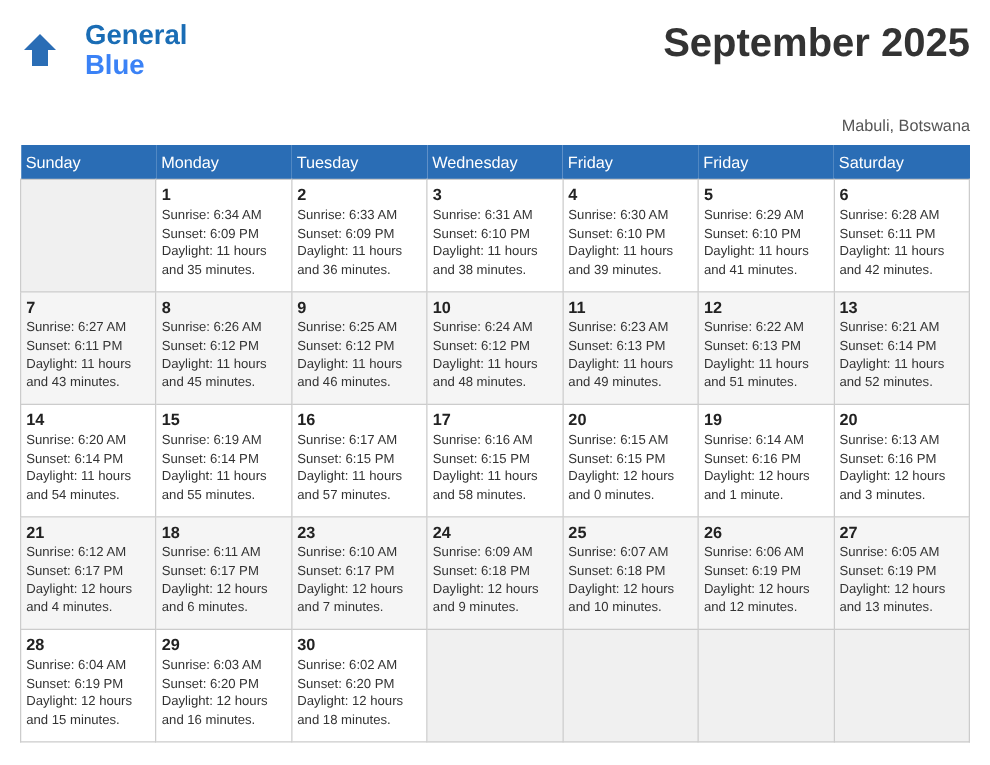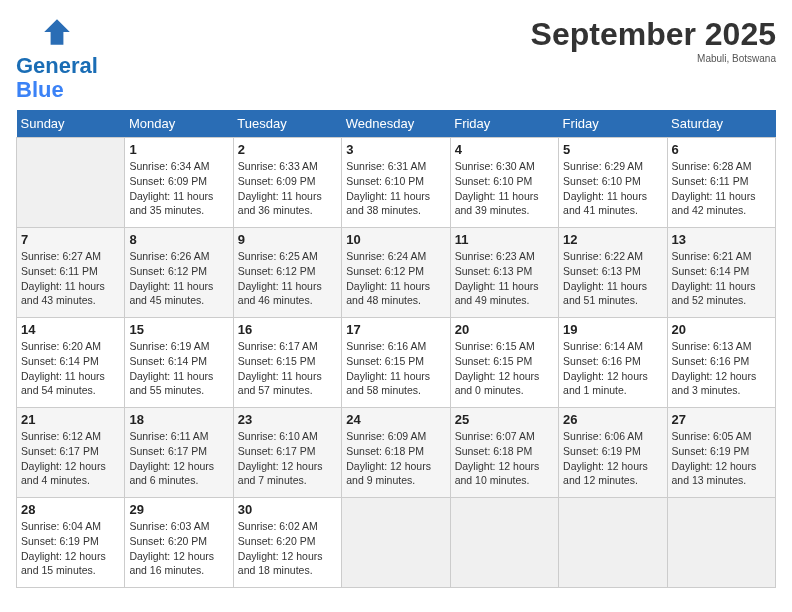--- a/index.html
+++ b/index.html
@@ -12,22 +12,21 @@
     }
     .header {
       display: flex;
       justify-content: space-between;
       align-items: flex-start;
       margin-bottom: 8px;
     }
     .logo {
       display: flex;
       align-items: center;
-      gap: 6px;
-      flex-direction: column;
+      gap: 20px;
     }
     .logo-text {
       font-size: 22px;
       font-weight: bold;
       color: #333;
       line-height: 1.1;
     }
     .logo-text span {
       color: #1a6db5;
     }
@@ -37,22 +36,23 @@
     }
     .title-block {
       text-align: right;
     }
     .month-title {
       font-size: 32px;
       color: #333;
       font-weight: bold;
     }
     .location {
-      font-size: 10px;
+      font-size: 13px;
       color: #555;
+      margin-top: 40px;
     }
     table {
       width: 100%;
       border-collapse: collapse;
       font-size: 11px;
     }
     thead tr th {
       background-color: #2a6db5;
       color: #fff;
       padding: 6px 4px;

